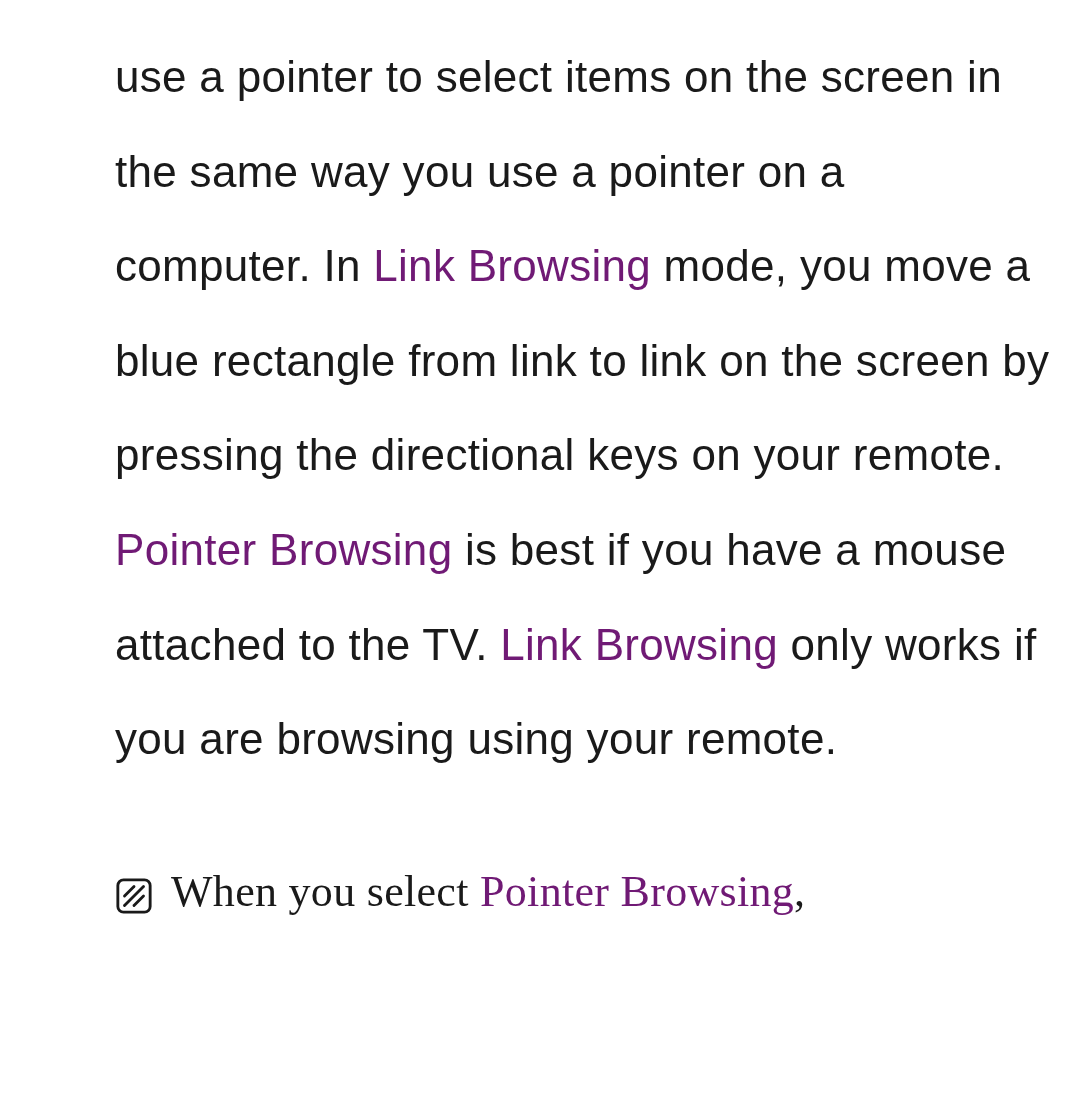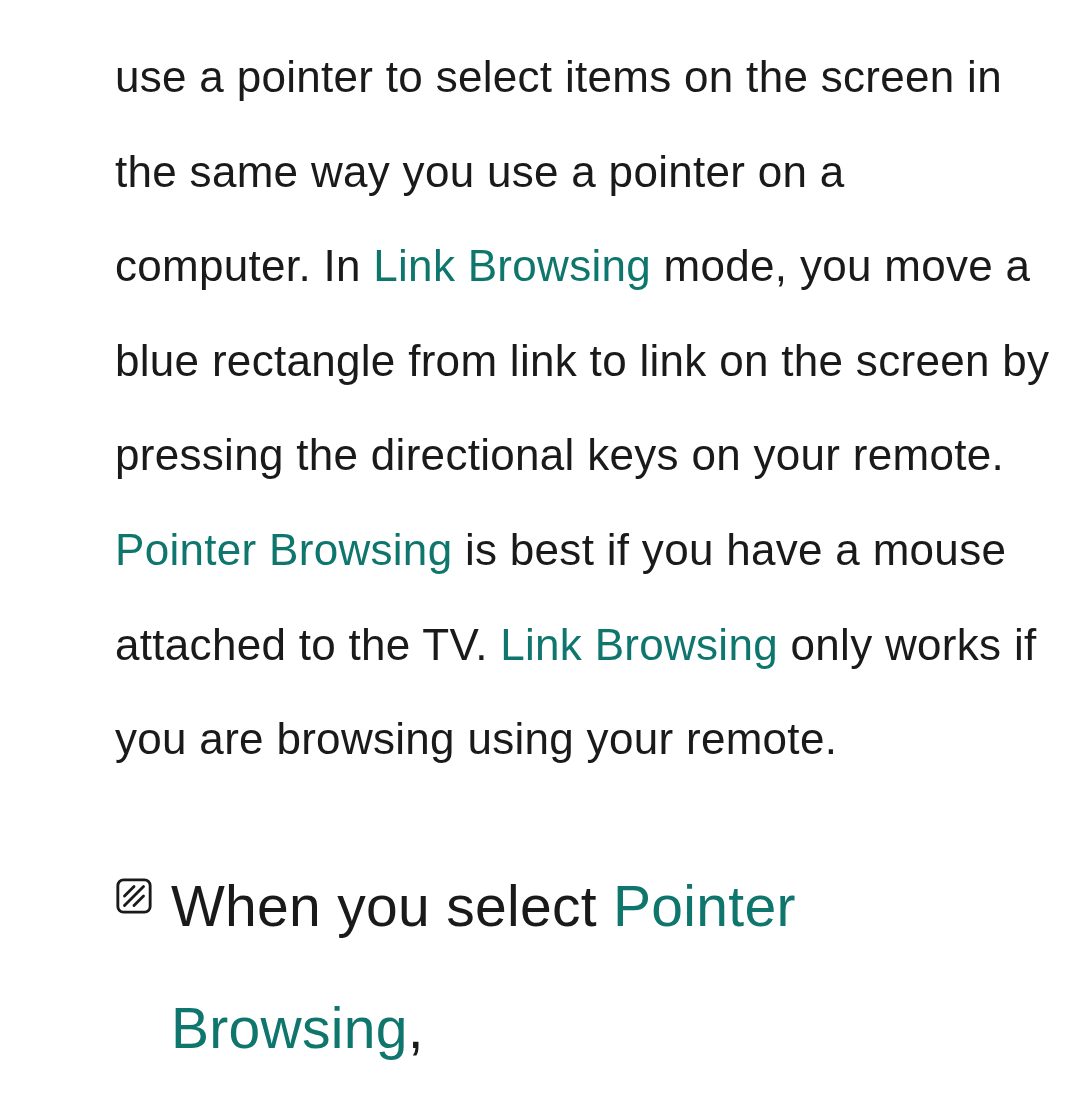--- a/index.html
+++ b/index.html
@@ -15,42 +15,43 @@
       overflow: hidden;
     }
     .content {
       padding: 30px 30px 0 115px;
       font-size: 44px;
       line-height: 2.15;
       color: #1a1a1a;
       letter-spacing: 0.3px;
     }
     .highlight {
-      color: #0f766e;
+      color: #701a75;
     }
     .note-row {
       margin-top: 58px;
       display: flex;
       align-items: flex-start;
       gap: 18px;
     }
     .note-icon {
       flex: 0 0 auto;
       margin-top: 32px;
     }
     .note-icon svg {
       width: 38px;
       height: 38px;
       display: block;
     }
     .note-text {
-      font-size: 57px;
+      font-size: 44px;
       line-height: 2.15;
       color: #1a1a1a;
       letter-spacing: 0.3px;
+      font-family: Liberation Serif, serif;
     }
   </style>
 </head>
 <body>
 
 <div class="content">
   <p>
     <span>use a pointer to select items on the screen in the same way you use a pointer on a computer. In </span><span class="highlight">Link Browsing</span><span> mode, you move a blue rectangle from link to link on the screen by pressing the directional keys on your remote. </span><span class="highlight">Pointer Browsing</span><span> is best if you have a mouse attached to the TV. </span><span class="highlight">Link Browsing</span><span> only works if you are browsing using your remote.</span>
   </p>
 

